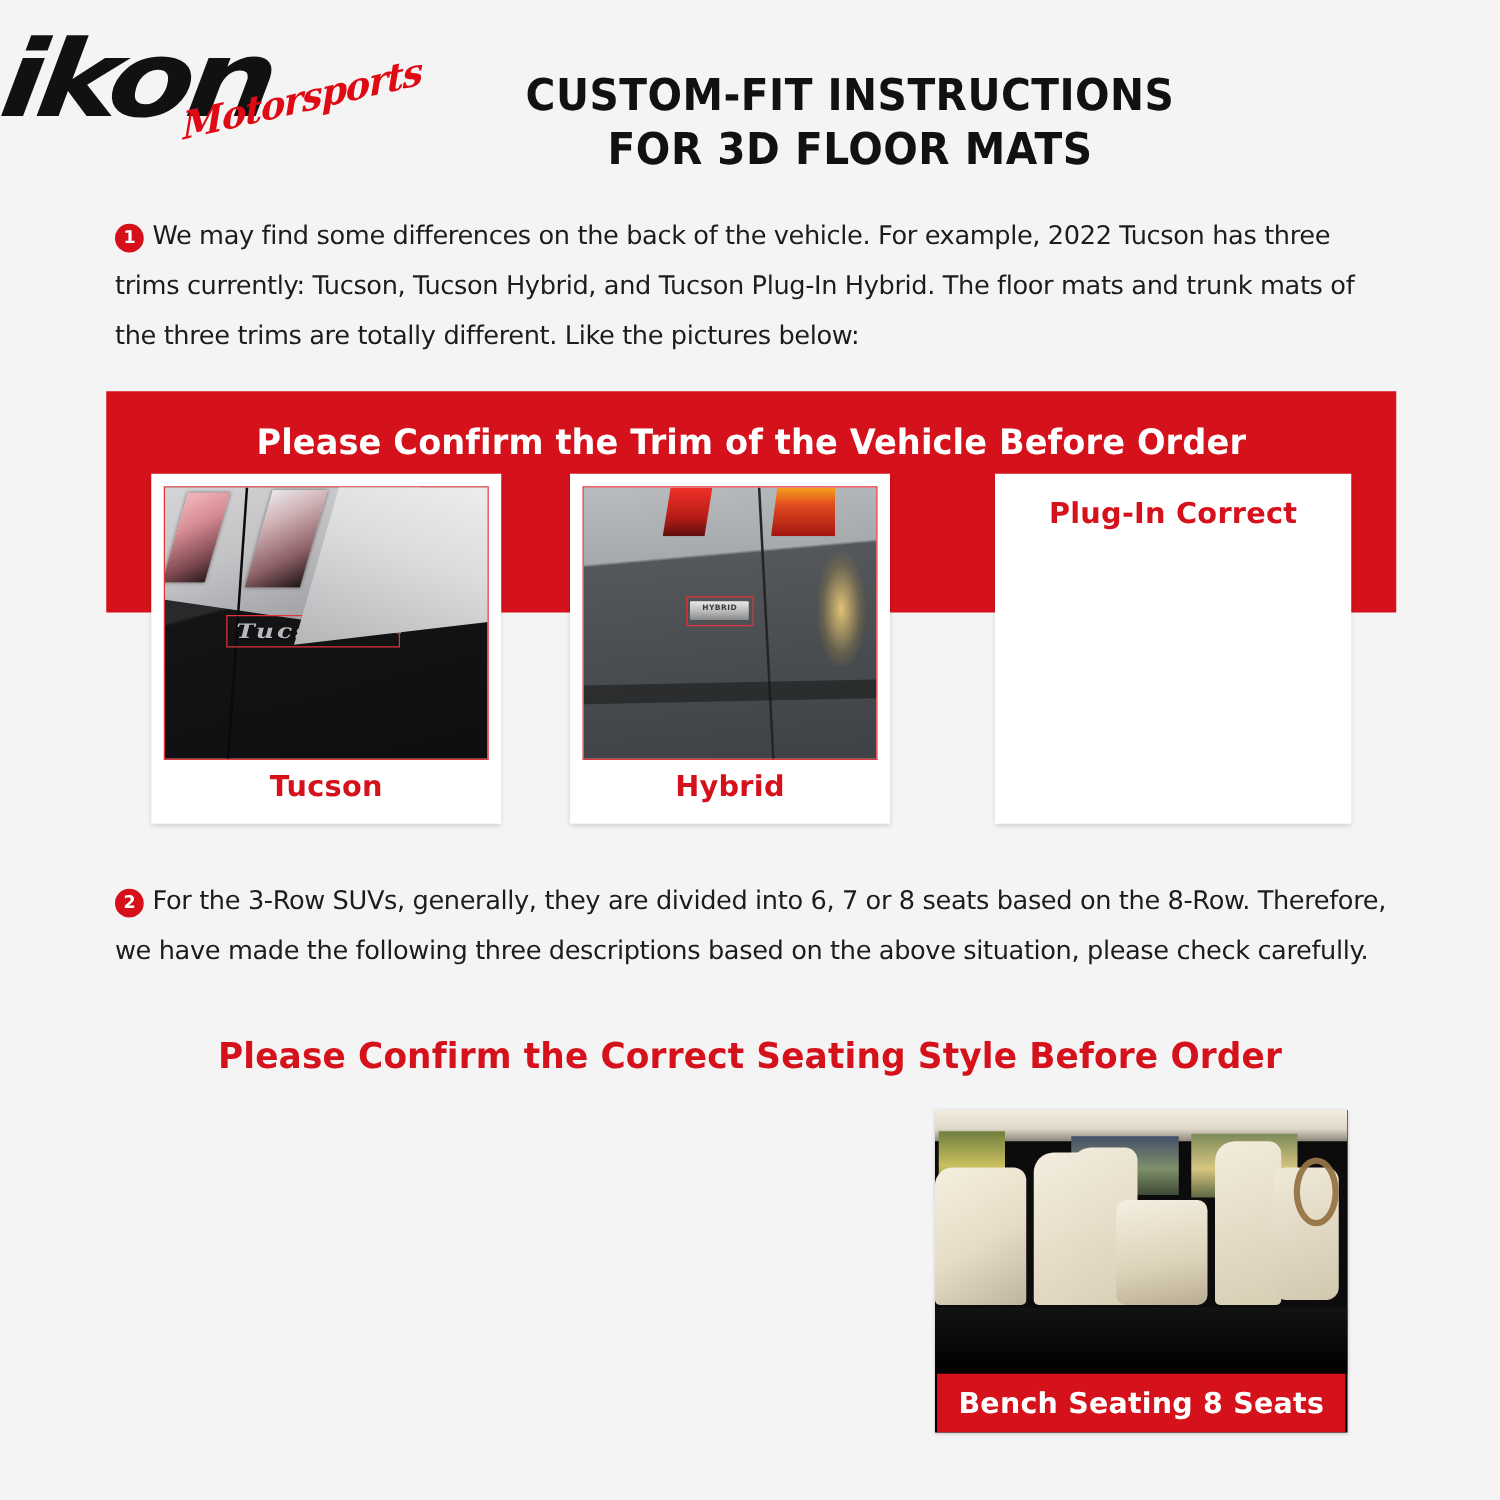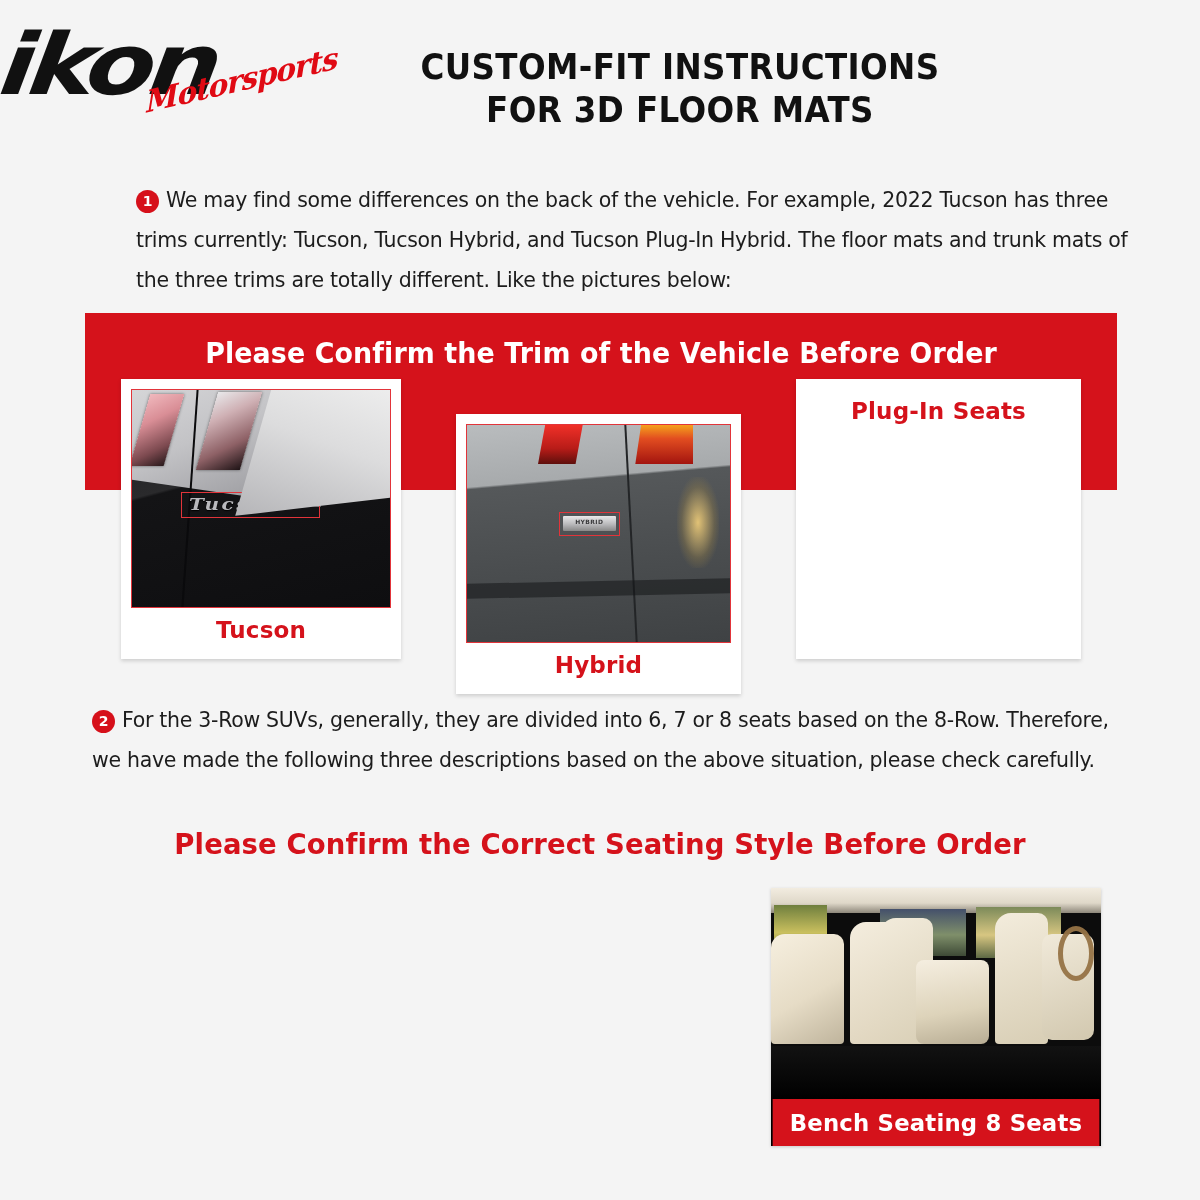--- a/index.html
+++ b/index.html
@@ -60,21 +60,21 @@
     color: #e00a14;
     transform: rotate(-13deg) skewX(-12deg);
     transform-origin: left top;
     letter-spacing: -1px;
     white-space: nowrap;
   }
 
   .title-block {
     position: absolute;
     left: 330px;
-    top: 46px;
+    top: 56px;
     width: 700px;
     text-align: center;
   }
   .title-line {
     font-family: "DejaVu Sans", sans-serif;
     font-weight: 700;
     font-size: 35px;
     letter-spacing: 0.4px;
     color: #111111;
     line-height: 1.22;
@@ -88,21 +88,21 @@
     position: absolute;
     left: 92px;
     width: 1022px;
     font-size: 20.5px;
     line-height: 40px;
     color: #1c1c1c;
     font-family: "DejaVu Sans", sans-serif;
     letter-spacing: -0.3px;
     text-align: left;
   }
-  .para-1 { top: 180px; margin-left: 44px; }
+  .para-1 { top: 168px; }
   .para-2 { top: 700px; }
 
   .num-badge {
     display: inline-block;
     width: 23px; height: 23px;
     border-radius: 50%;
     background: #d6101a;
     color: #ffffff;
     font-size: 14px;
     font-weight: 700;
@@ -146,21 +146,21 @@
   }
   .trim-card {
     position: absolute;
     top: 0;
     background: #ffffff;
     box-shadow: 0 2px 4px rgba(0,0,0,0.16);
     padding: 10px;
     height: 280px;
   }
   .trim-card.c0 { left: 0px;   width: 280px; }
-  .trim-card.c1 { left: 335px; width: 285px; margin-top: 35px; }
+  .trim-card.c1 { left: 335px; width: 256px; }
   .trim-card.c2 { left: 675px; width: 285px; }
 
   .trim-photo {
     position: relative;
     width: 100%;
     height: 219px;
     border: 1px solid #e2343a;
     overflow: hidden;
   }
   .trim-label {
@@ -344,21 +344,21 @@
     position: absolute;
     top: 0;
     width: 330px;
     height: 258px;
     overflow: hidden;
     background: #000;
     box-shadow: 0 1px 3px rgba(0,0,0,.18);
   }
   .seat-card.s0 { left: 0px; }
   .seat-card.s1 { left: 351px; }
-  .seat-card.s2 { left: 686px; text-align: center; }
+  .seat-card.s2 { left: 663px; text-align: center; }
 
   .seat-photo {
     position: relative;
     width: 100%;
     height: 211px;
     overflow: hidden;
   }
   .seat-caption {
     position: absolute;
     left: 0; bottom: 0;
@@ -508,21 +508,21 @@
         <div class="strip"></div>
         <div class="badge-box badge-hybrid"></div>
         <div class="badge-hybrid-chip">
           <span>HYBRID</span>
         </div>
       </div>
       <div class="trim-label">Hybrid</div>
     </div>
 
     <div class="trim-card c2">
-      <div class="trim-label">Plug-In Seats</div>
+      <div class="trim-label">Plug-In Correct</div>
     </div>
 
   </div>
 
   <div class="para para-2">
     <span class="num-badge">2</span><span>For the 3-Row SUVs, generally, they are divided into 6, 7 or 8 seats based on the 8-Row. Therefore, we have made the following three descriptions based on the above situation, please check carefully.</span>
   </div>
 
   <div class="seat-heading">Please Confirm the Correct Seating Style Before Order</div>
 

